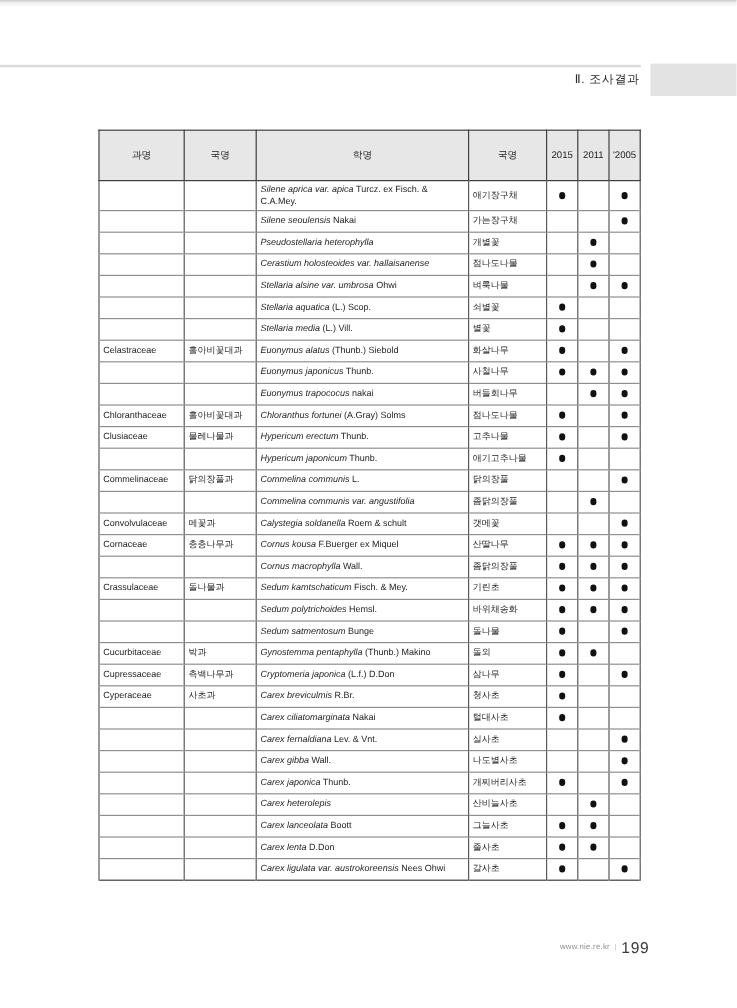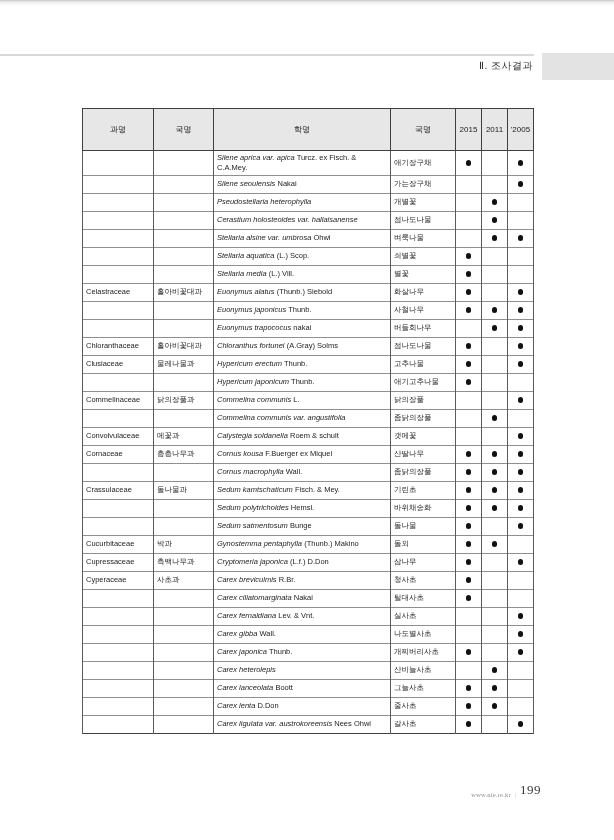--- a/index.html
+++ b/index.html
@@ -50,21 +50,21 @@
   td.c-sci{font-size:8px;}
   td.c-sci .sci{font-style:italic;}
   td.c-sci .author{font-style:normal;}
   td.c-year{text-align:center;padding:2px 0;}
   .dot{
     display:inline-block;width:5.5px;height:5.5px;border-radius:50%;
     background:var(--dot, #111111);vertical-align:middle;
   }
   .footer{
     position:absolute;top:782px;right:73px;
-    display:flex;align-items:flex-end;gap:4px;font-family:Liberation Serif, serif;
+    display:flex;align-items:center;gap:4px;
   }
   .footer .site-url{font-size:6.5px;color:#8d8d8d;letter-spacing:0.2px;}
   .footer .footer-divider{font-size:6px;color:#bbbbbb;}
   .footer .page-number{font-size:13px;color:#3a3a3a;letter-spacing:0.5px;}
 </style>
 </head>
 <body>
 
 <div class="page">
 

